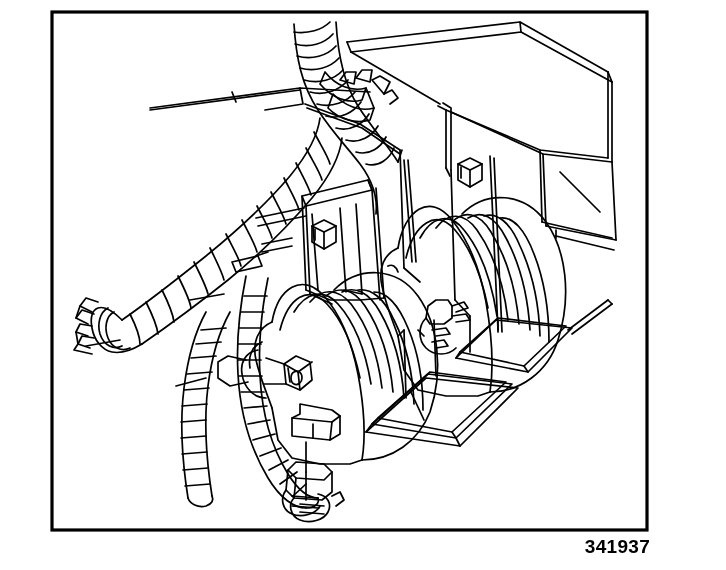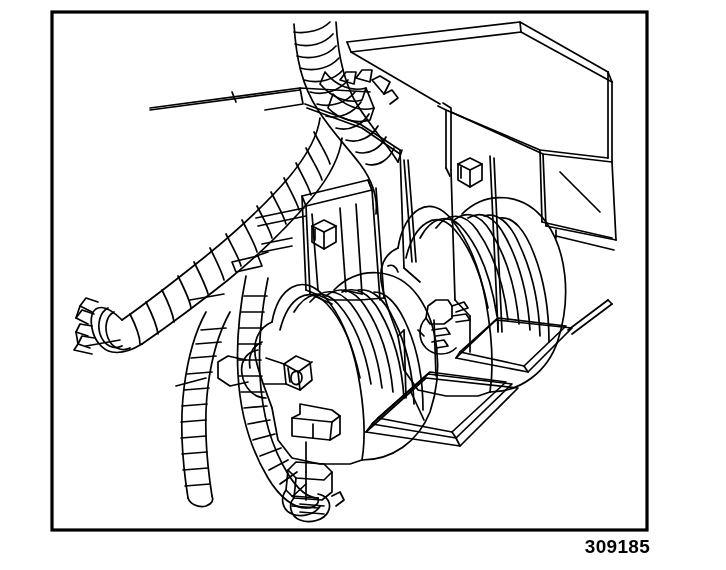--- a/index.html
+++ b/index.html
@@ -342,15 +342,15 @@
         <path d="M256 256 L268 252"></path>
         <path d="M398 162 L402 150"></path>
         <path d="M556 238 L556 230"></path>
         <path d="M404 330 L398 336"></path>
         <path d="M344 290 L362 294"></path>
       </g>
 
     </g>
   </svg>
 
-  <div class="fig-number">309185</div>
+  <div class="fig-number">341937</div>
 
 </div>
 
 </body></html>

